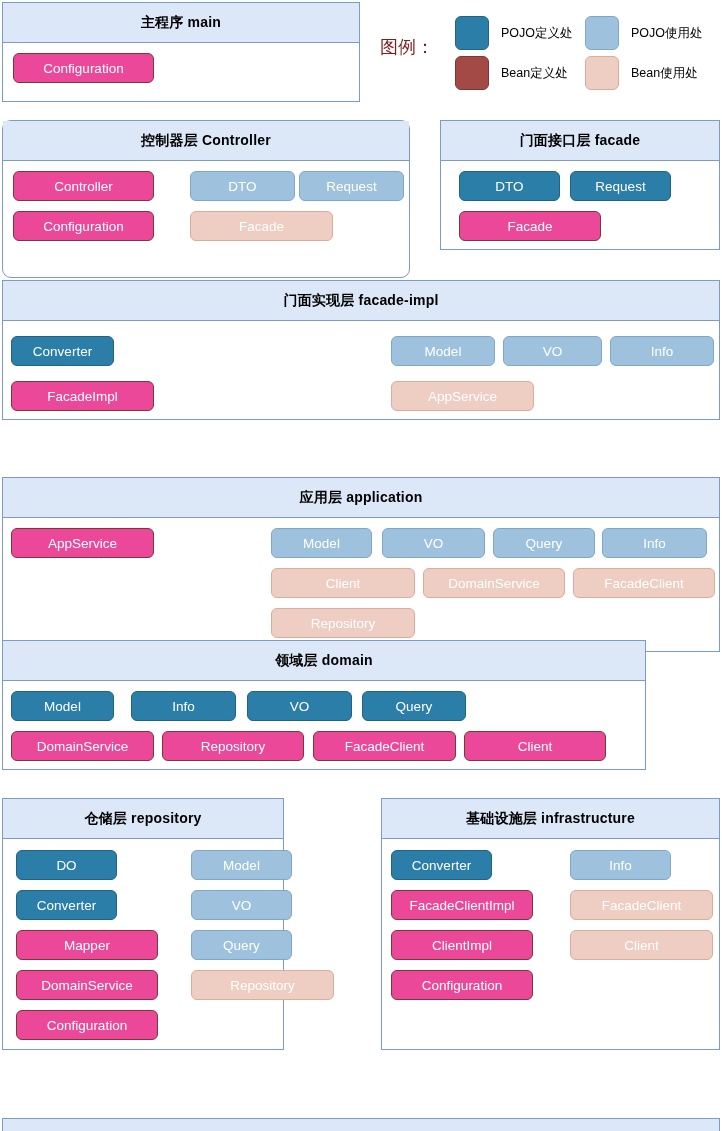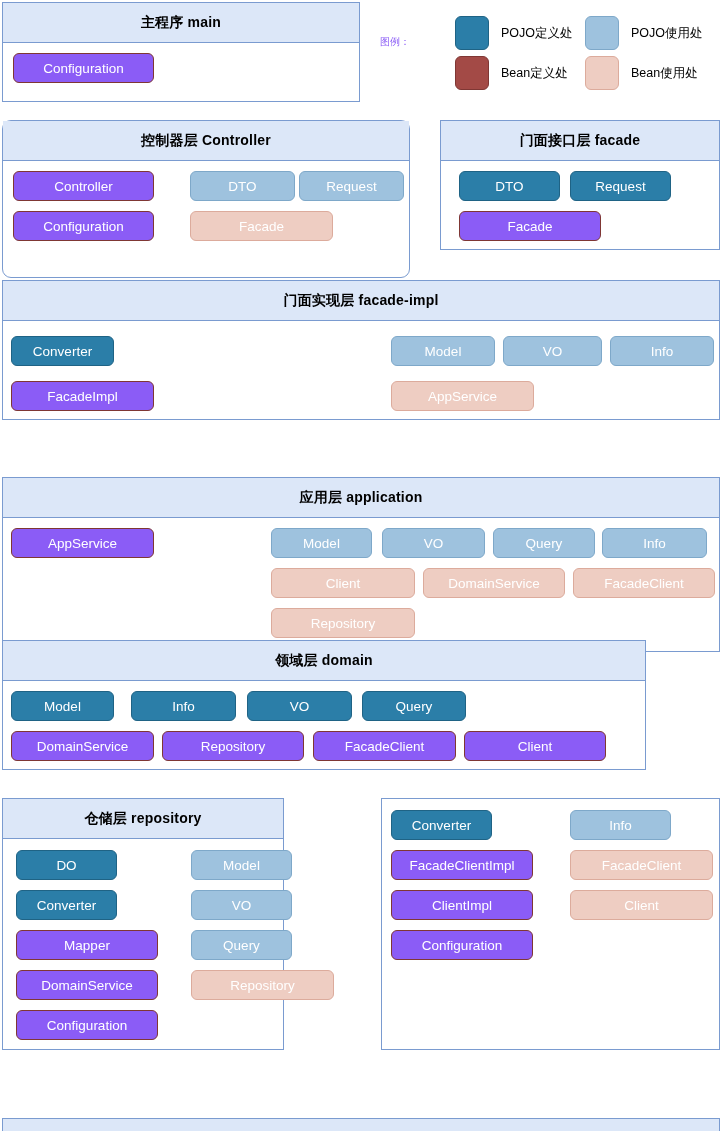--- a/index.html
+++ b/index.html
@@ -32,28 +32,28 @@
     height: 30px;
     border-radius: 6px;
     display: flex; align-items: center; justify-content: center;
     font-size: 13.5px;
     color: #ffffff;
     white-space: nowrap;
     border: 1px solid rgba(0,0,0,.28);
   }
   .chip.pojo-def  { background: #2b7ea8; border-color: #1f6385; }
   .chip.pojo-use  { background: #9ec2de; border-color: #7ea8c9; }
-  .chip.bean-def  { background: #8b5cf6; border-color: #7f3734; }
+  .chip.bean-def  { background: #ec4899; border-color: #7f3734; }
   .chip.bean-use  { background: #eecdc2; border-color: #dcab9c; color: #ffffff; }
 
   
   #legend { position: absolute; left: 380px; top: 8px; width: 342px; height: 84px; }
   .legend-label {
     position: absolute; left: 0px; top: 27px;
-    font-size: 10px; color: #8b5cf6; font-family: Liberation Mono, monospace;
+    font-size: 18px; color: #7f1d1d; font-family: Liberation Mono, monospace;
   }
   .legend-item { position: absolute; display: flex; align-items: center; }
   .legend-swatch {
     width: 34px; height: 34px; border-radius: 6px;
     border: 1px solid rgba(0,0,0,.28);
   }
   .legend-swatch.pojo-def { background: #2b7ea8; border-color: #1f6385; }
   .legend-swatch.pojo-use { background: #9ec2de; border-color: #7ea8c9; }
   .legend-swatch.bean-def { background: #a34a46; border-color: #7f3734; }
   .legend-swatch.bean-use { background: #eecdc2; border-color: #dcab9c; }
@@ -165,20 +165,21 @@
       <div class="chip pojo-use" style="left:188px; top:51px; width:101px;">VO</div>
       <div class="chip bean-def" style="left:13px; top:91px; width:142px;">Mapper</div>
       <div class="chip pojo-use" style="left:188px; top:91px; width:101px;">Query</div>
       <div class="chip bean-def" style="left:13px; top:131px; width:142px;">DomainService</div>
       <div class="chip bean-use" style="left:188px; top:131px; width:143px;">Repository</div>
       <div class="chip bean-def" style="left:13px; top:171px; width:142px;">Configuration</div>
     </div>
   </div>
 
   <div class="layer" style="left:381px; top:798px; width:339px; height:252px;">
+    <div class="layer-header">基础设施层 infrastructure</div>
     <div class="layer-body" style="height:210px;">
       <div class="chip pojo-def" style="left:9px; top:11px; width:101px;">Converter</div>
       <div class="chip pojo-use" style="left:188px; top:11px; width:101px;">Info</div>
       <div class="chip bean-def" style="left:9px; top:51px; width:142px;">FacadeClientImpl</div>
       <div class="chip bean-use" style="left:188px; top:51px; width:143px;">FacadeClient</div>
       <div class="chip bean-def" style="left:9px; top:91px; width:142px;">ClientImpl</div>
       <div class="chip bean-use" style="left:188px; top:91px; width:143px;">Client</div>
       <div class="chip bean-def" style="left:9px; top:131px; width:142px;">Configuration</div>
     </div>
   </div>

